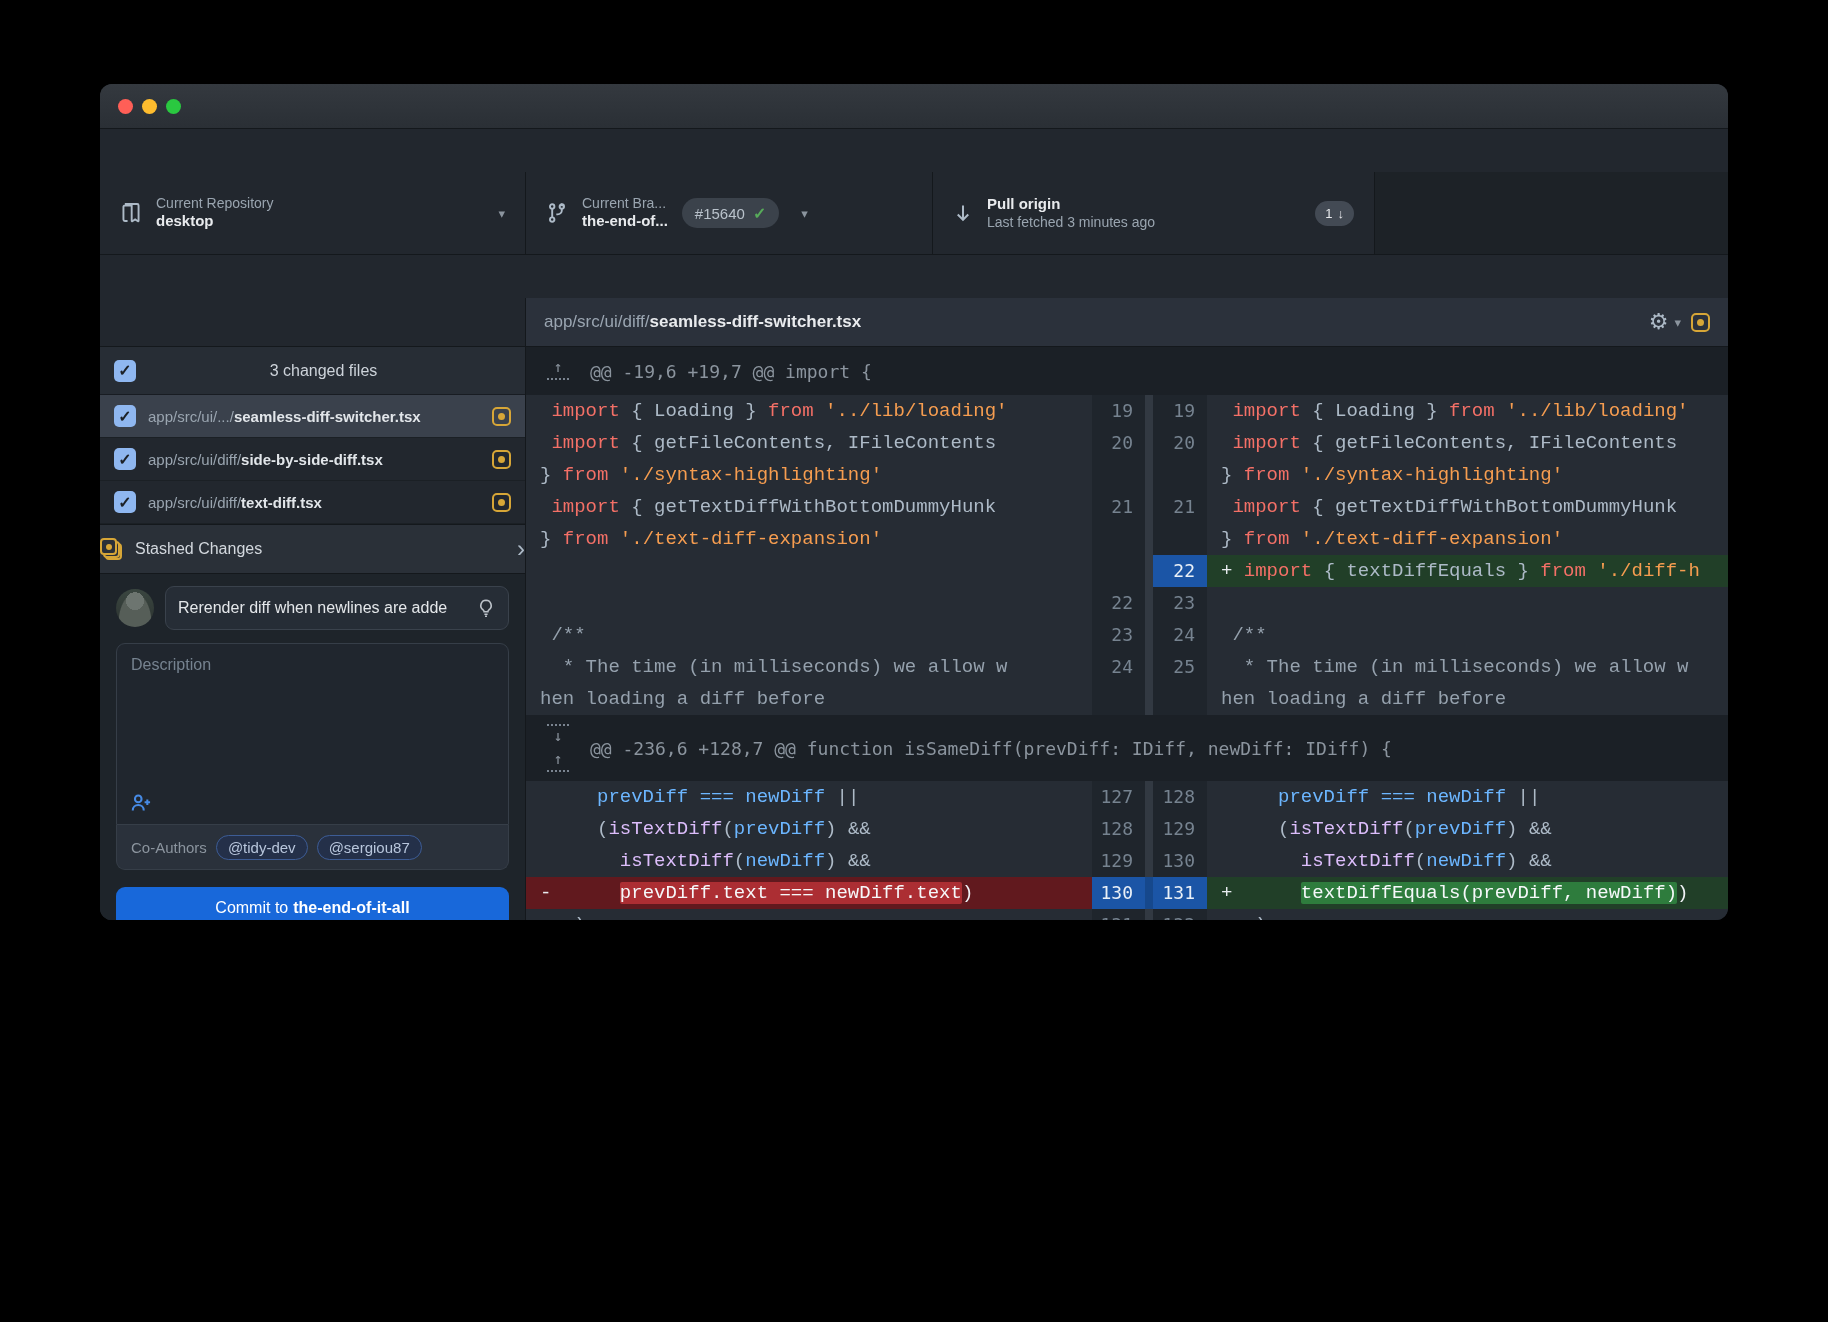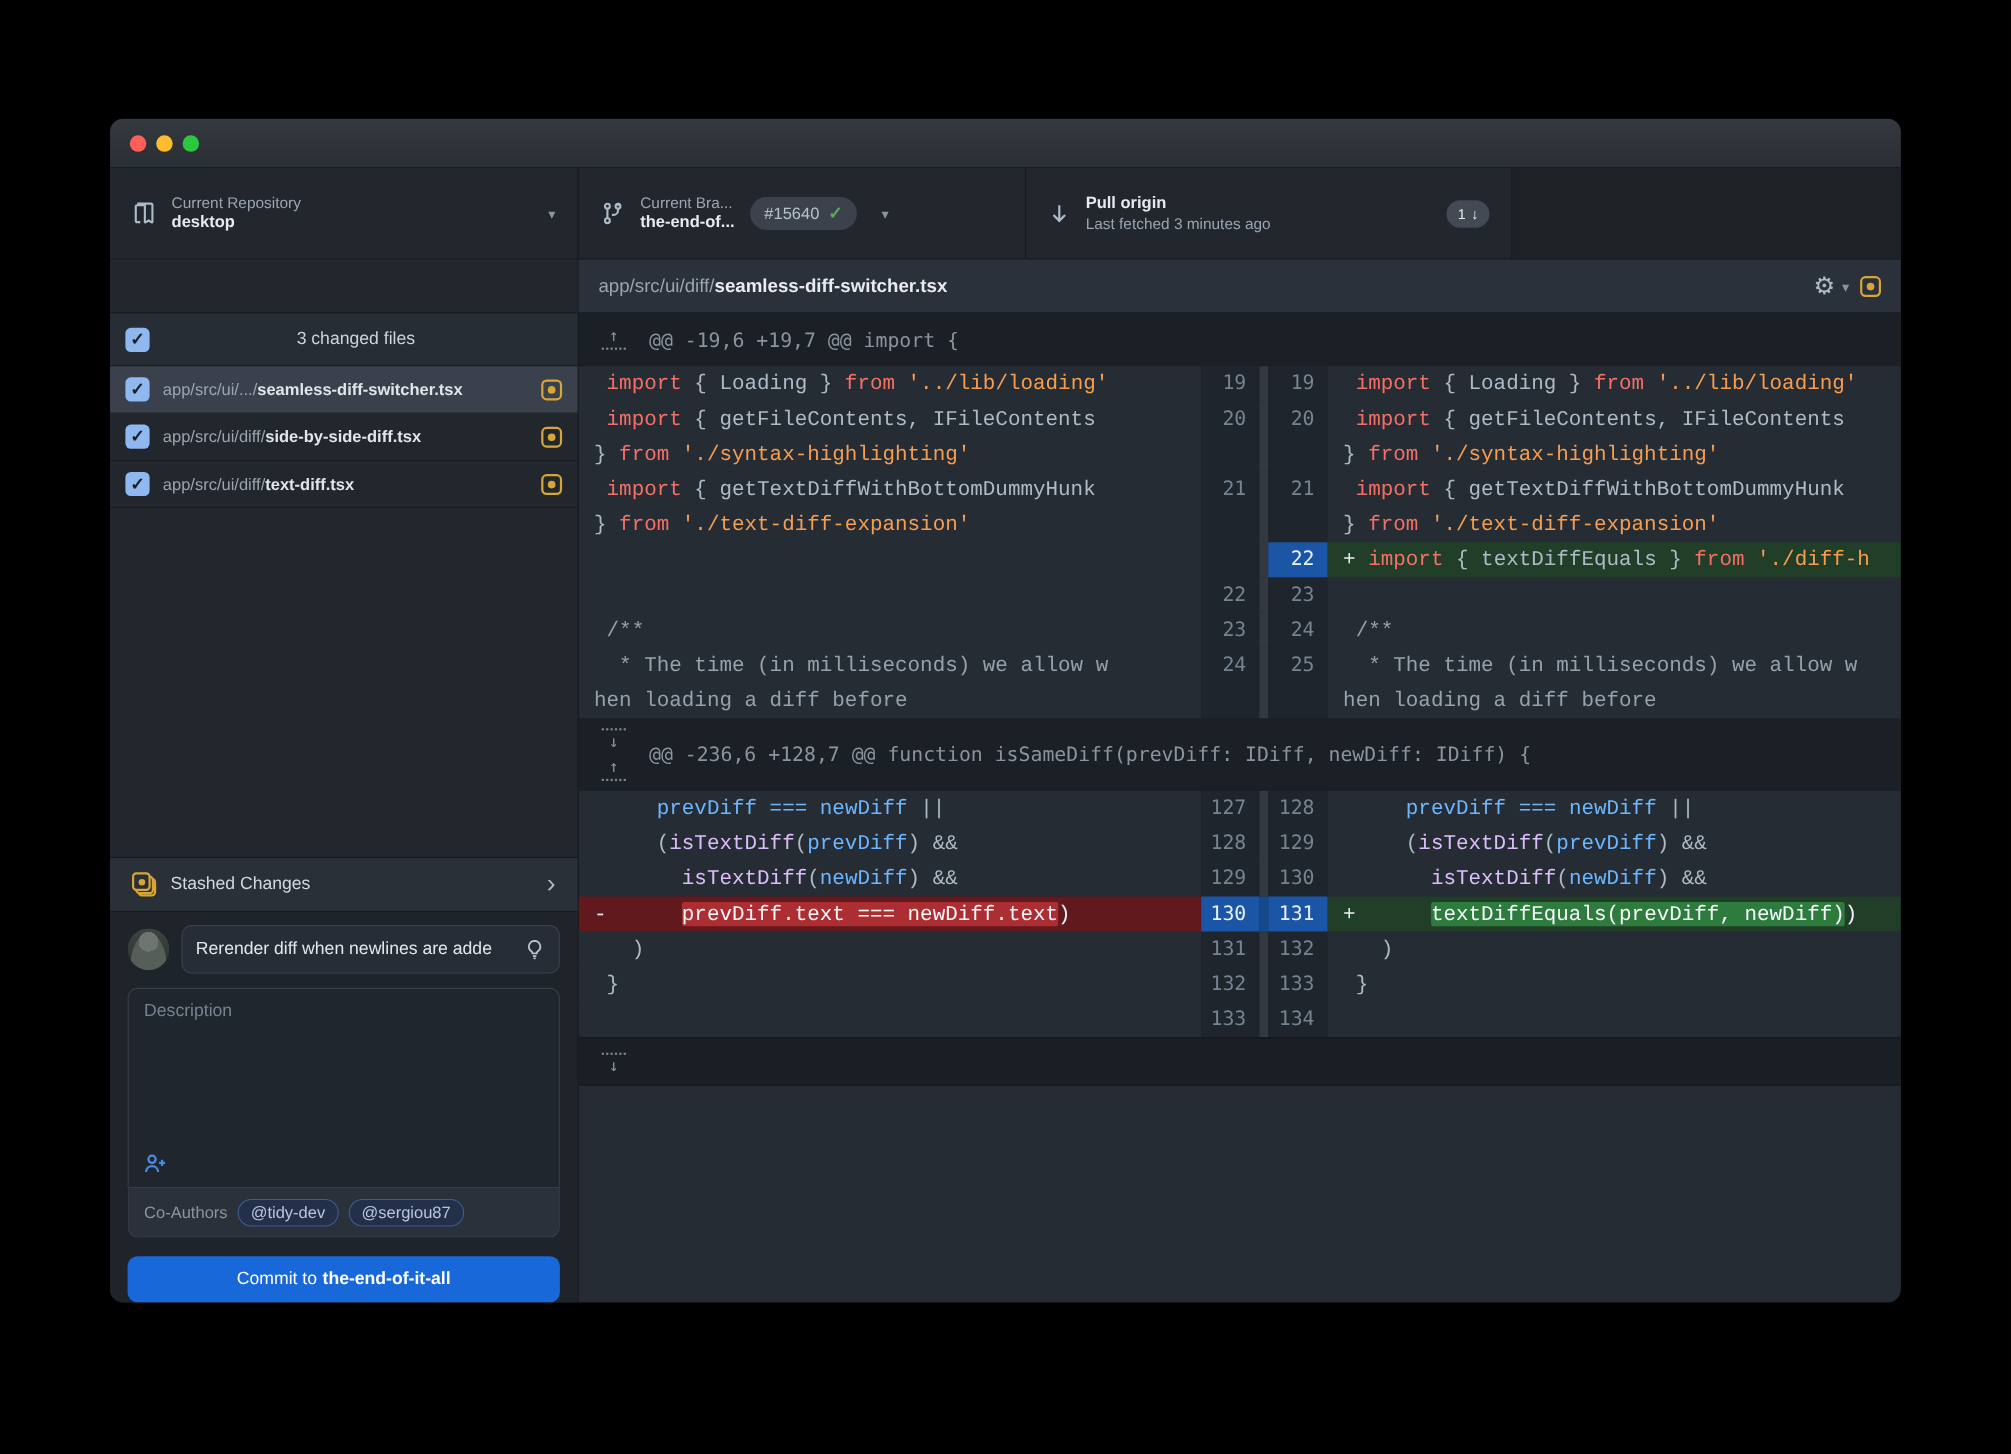--- a/index.html
+++ b/index.html
@@ -1,21 +1,21 @@
 <!DOCTYPE html>
 <html><head>
 <meta charset="utf-8">
 <style>
   * { margin:0; padding:0; box-sizing:border-box; }
   html,body { width:1828px; height:1322px; background:#000; font-family:"Liberation Sans",sans-serif; }
   #window {
-    position:absolute; left:100px; top:108px; width:1628px; height:1076px;
+    position:absolute; left:100px; top:84px; width:1628px; height:836px;
     background:#22272e; border-radius:12px; overflow:hidden;
     box-shadow:0 20px 60px rgba(0,0,0,.8);
-    display:flex; flex-direction:column;
+    display:flex; flex-direction:column;gap:43px;
   }
   
   .titlebar { height:45px; flex:0 0 45px; background:linear-gradient(#34393f,#2a2f35); display:flex; align-items:center; padding-left:18px; border-bottom:1px solid #14181c; }
   .lights { display:flex; gap:9px; }
   .light { width:15px; height:15px; border-radius:50%; }
   
   .toolbar { height:83px; flex:0 0 83px; display:flex; background:#22272e; border-bottom:1px solid #14181c; }
   .tb-btn { display:flex; align-items:center; border-right:1px solid #14181c; position:relative; cursor:default; }
   .tb-repo { width:426px; padding:0 20px; }
   .tb-branch { width:407px; padding:0 20px; }
@@ -45,21 +45,21 @@
   .files-header .hd-text { flex:1; text-align:center; }
   .checkbox { width:22px; height:22px; border-radius:5px; background:#8fb7f0; color:#1c2127; font-size:16px; font-weight:bold; display:flex; align-items:center; justify-content:center; flex:0 0 auto; }
   .file-row { height:43px; flex:0 0 43px; display:flex; align-items:center; padding:0 14px; gap:12px; font-size:15px; border-bottom:1px solid #1b2025; color:#9aa5b0; }
   .file-row.selected { background:#3a414c; }
   .file-name { color:#e2e6ea; font-weight:bold; }
   .file-path { white-space:nowrap; overflow:hidden; flex:1; }
   .mod-icon { width:19px; height:19px; border:2px solid #d7a637; border-radius:5px; position:relative; flex:0 0 auto; }
   .mod-icon::after { content:""; position:absolute; left:50%; top:50%; width:7px; height:7px; margin:-3.5px 0 0 -3.5px; border-radius:50%; background:#d7a637; }
   .file-spacer { flex:1; }
   
-  .stash-row { height:50px; flex:0 0 50px; background:#2a3038; border-top:1px solid #14181c; border-bottom:1px solid #14181c; display:flex; align-items:center; padding:0 20px; gap:13px; font-size:16px; color:#d3d8de; }
+  .stash-row { height:50px; flex:0 0 50px; background:#2a3038; border-top:1px solid #14181c; border-bottom:1px solid #14181c; display:flex; align-items:center; padding:0 0; gap:13px; font-size:16px; color:#d3d8de; }
   .stash-icon { width:22px; height:22px; position:relative; flex:0 0 auto; }
   .stash-icon .sq { position:absolute; width:17px; height:17px; border:2px solid #d7a637; border-radius:4px; background:#2a3038; }
   .stash-icon .sq.s3 { left:5px; top:5px; } .stash-icon .sq.s2 { left:2.5px; top:2.5px; } .stash-icon .sq.s1 { left:0; top:0; }
   .stash-icon .sq.s1::after { content:""; position:absolute; left:50%; top:50%; width:6px; height:6px; margin:-3px 0 0 -3px; border-radius:50%; background:#d7a637; }
   .stash-chev { margin-left:auto; color:#adbac7; font-size:24px; line-height:1; }
   
   .commit { flex:1; background:#1e242a; padding:12px 16px 0; display:flex; flex-direction:column; }
   .sum-row { display:flex; align-items:center; gap:11px; }
   .avatar { width:38px; height:38px; border-radius:50%; background:radial-gradient(circle at 50% 32%, #6d7570 0 9px, transparent 9px), radial-gradient(ellipse at 50% 92%, #565e58 0 16px, transparent 17px), linear-gradient(#3a4640,#2c3330); flex:0 0 auto; }
   .sum-input { flex:1; height:44px; background:#262d36; border:1px solid #3a424c; border-radius:9px; display:flex; align-items:center; padding:0 12px; font-size:16px; color:#e4e7ea; gap:8px; }

